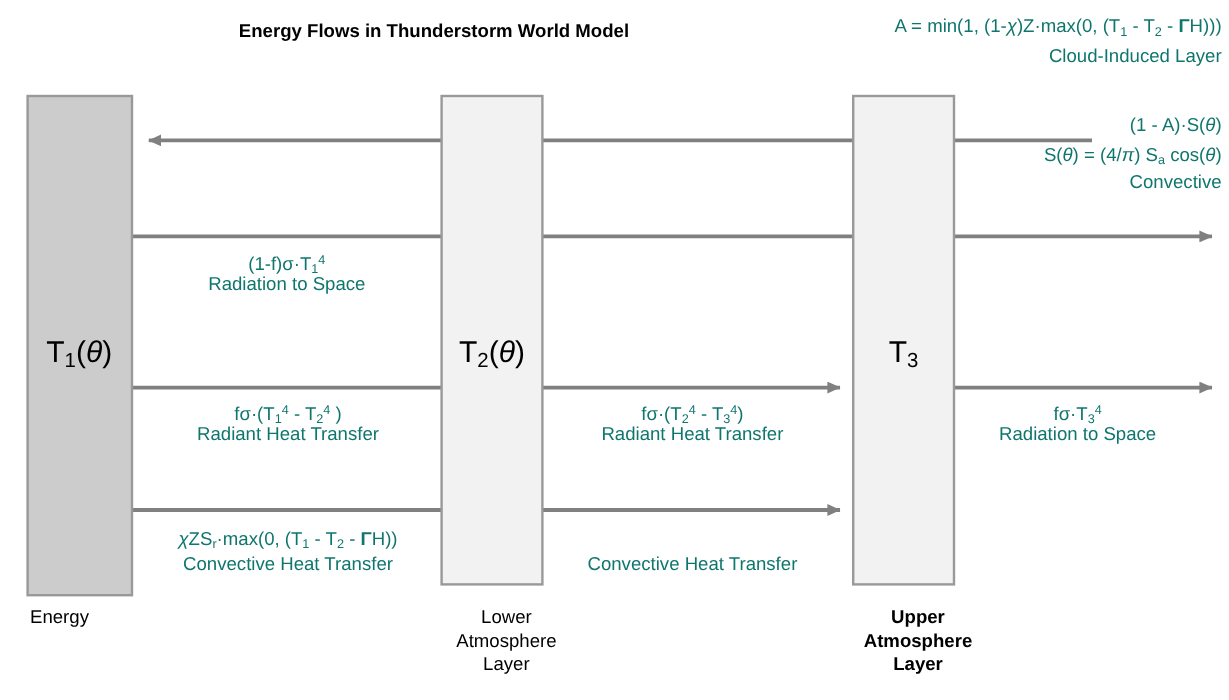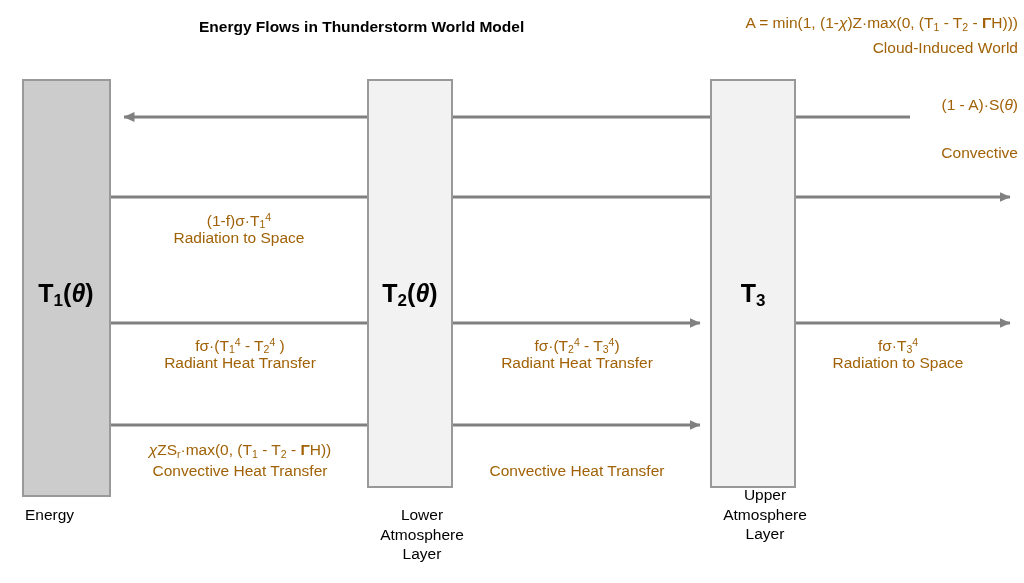--- a/index.html
+++ b/index.html
@@ -24,37 +24,36 @@
     left: 0;
     top: 0;
     width: 1024px;
     height: 583px;
   }
   .lbl {
     position: absolute;
     font-family: "Liberation Sans", sans-serif;
     font-size: 15.5px;
     line-height: 19px;
-    color: #a16207;
+    color: #0f766e;
     white-space: nowrap;
   }
   .lbl.center { transform: translateX(-50%); text-align: center; }
   .lbl.right  { transform: translateX(-100%); text-align: right; }
   .title {
     position: absolute;
     font-size: 15.5px;
     font-weight: bold;
     white-space: nowrap;
   }
   .boxlabel {
     position: absolute;
     font-size: 25px;
     white-space: nowrap;
     transform: translate(-50%, -50%);
-    font-weight: bold;
   }
   .caption {
     position: absolute;
     font-size: 15.5px;
     line-height: 19.5px;
     white-space: nowrap;
   }
   .caption.center { transform: translateX(-50%); text-align: center; margin-left: 12px; }
   .it { font-style: italic; }
   sub { font-size: 0.68em; vertical-align: -0.25em; }
@@ -98,29 +97,32 @@
   </div>
   <div class="boxlabel" style="left:410px; top:295px;">
     T<sub>2</sub>(<span class="it">θ</span>)
   </div>
   <div class="boxlabel" style="left:753px; top:295px;">
     T<sub>3</sub>
   </div>
 
   <div class="caption" style="left:25px; top:505px;">Energy</div>
   <div class="caption center" style="left:410px; top:505px;">Lower<br>Atmosphere<br>Layer</div>
-  <div class="caption center" style="left:753px; top:485px;">Upper<br>Atmosphere<br>Layer</div>
+  <div class="caption center" style="left:753px; top:505px;font-weight:bold;">Upper<br>Atmosphere<br>Layer</div>
 
   <div class="lbl right" style="left:1018px; top:13px;">
     A = min(1, (1-<span class="it">χ</span>)Z·max(0, (T<sub>1</sub> - T<sub>2</sub> - <span class="bold">Γ</span>H)))
   </div>
-  <div class="lbl right" style="left:1018px; top:38px;">Cloud-Induced World</div>
+  <div class="lbl right" style="left:1018px; top:38px;">Cloud-Induced Layer</div>
 
   <div class="lbl right" style="left:1018px; top:95px;">
     (1 - A)·S(<span class="it">θ</span>)
+  </div>
+  <div class="lbl right" style="left:1018px; top:120px;">
+    S(<span class="it">θ</span>) = (4/<span class="it">π</span>) S<sub>a</sub> cos(<span class="it">θ</span>)
   </div>
   <div class="lbl right" style="left:1018px; top:143px;">Convective</div>
 
   <div class="lbl center" style="left:239px; top:208px;">
     (1-f)σ·T<sub>1</sub><sup>4</sup>
   </div>
   <div class="lbl center" style="left:239px; top:228px;">Radiation to Space</div>
 
   <div class="lbl center" style="left:240px; top:333px;">
     fσ·(T<sub>1</sub><sup>4</sup> - T<sub>2</sub><sup>4</sup> )

